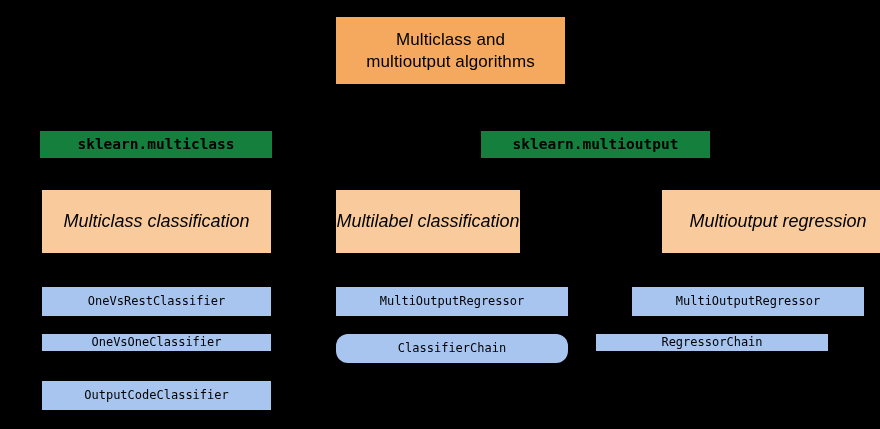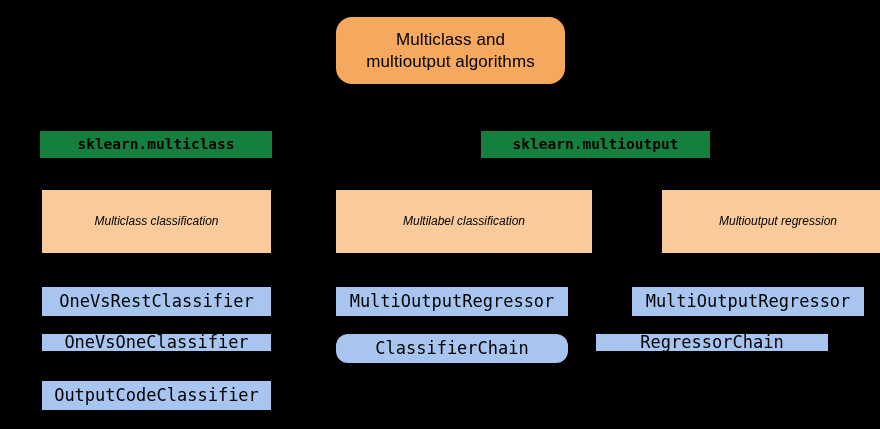--- a/index.html
+++ b/index.html
@@ -26,59 +26,58 @@
     color: #000000;
     line-height: 1.28;
     white-space: pre-line;
   }
   
   .node-root {
     background: #f4a95e;
     font-size: 17px;
     font-family: "Liberation Sans", sans-serif;
     letter-spacing: 0.1px;
-    border-radius: 16px;
   }
   
   .node-module {
     background: #15803d;
     font-family: "DejaVu Sans Mono", "Liberation Mono", monospace;
     font-size: 14.5px;
     font-weight: bold;
     letter-spacing: 0px;
   }
   
   .node-task {
     background: #f9cb9c;
     font-family: "Liberation Sans", sans-serif;
     font-style: italic;
-    font-size: 12px;
+    font-size: 18px;
   }
   
   .node-estimator {
     background: #a8c5f0;
     font-family: "DejaVu Sans Mono", "Liberation Mono", monospace;
-    font-size: 17px;
+    font-size: 12px;
   }
 </style>
 </head>
 <body>
 
 <div id="canvas">
 
   <div class="box node-root" style="left:336px; top:17px; width:229px; height:67px;">Multiclass and
 multioutput algorithms</div>
 
   <div class="box node-module" style="left:40px; top:131px; width:232px; height:27px;">sklearn.multiclass</div>
 
   <div class="box node-module" style="left:481px; top:131px; width:229px; height:27px;">sklearn.multioutput</div>
 
   <div class="box node-task" style="left:42px; top:190px; width:229px; height:63px;">Multiclass classification</div>
 
-  <div class="box node-task" style="left:336px; top:190px; width:256px; height:63px;">Multilabel classification</div>
+  <div class="box node-task" style="left:336px; top:190px; width:184px; height:63px;">Multilabel classification</div>
 
   <div class="box node-task" style="left:632px; top:190px; width:232px; height:63px;margin-left:30px;">Multioutput regression</div>
 
   <div class="box node-estimator" style="left:42px; top:287px; width:229px; height:29px;">OneVsRestClassifier</div>
 
   <div class="box node-estimator" style="left:42px; top:334px; width:229px; height:17px;">OneVsOneClassifier</div>
 
   <div class="box node-estimator" style="left:42px; top:381px; width:229px; height:29px;">OutputCodeClassifier</div>
 
   <div class="box node-estimator" style="left:336px; top:287px; width:232px; height:29px;">MultiOutputRegressor</div>

